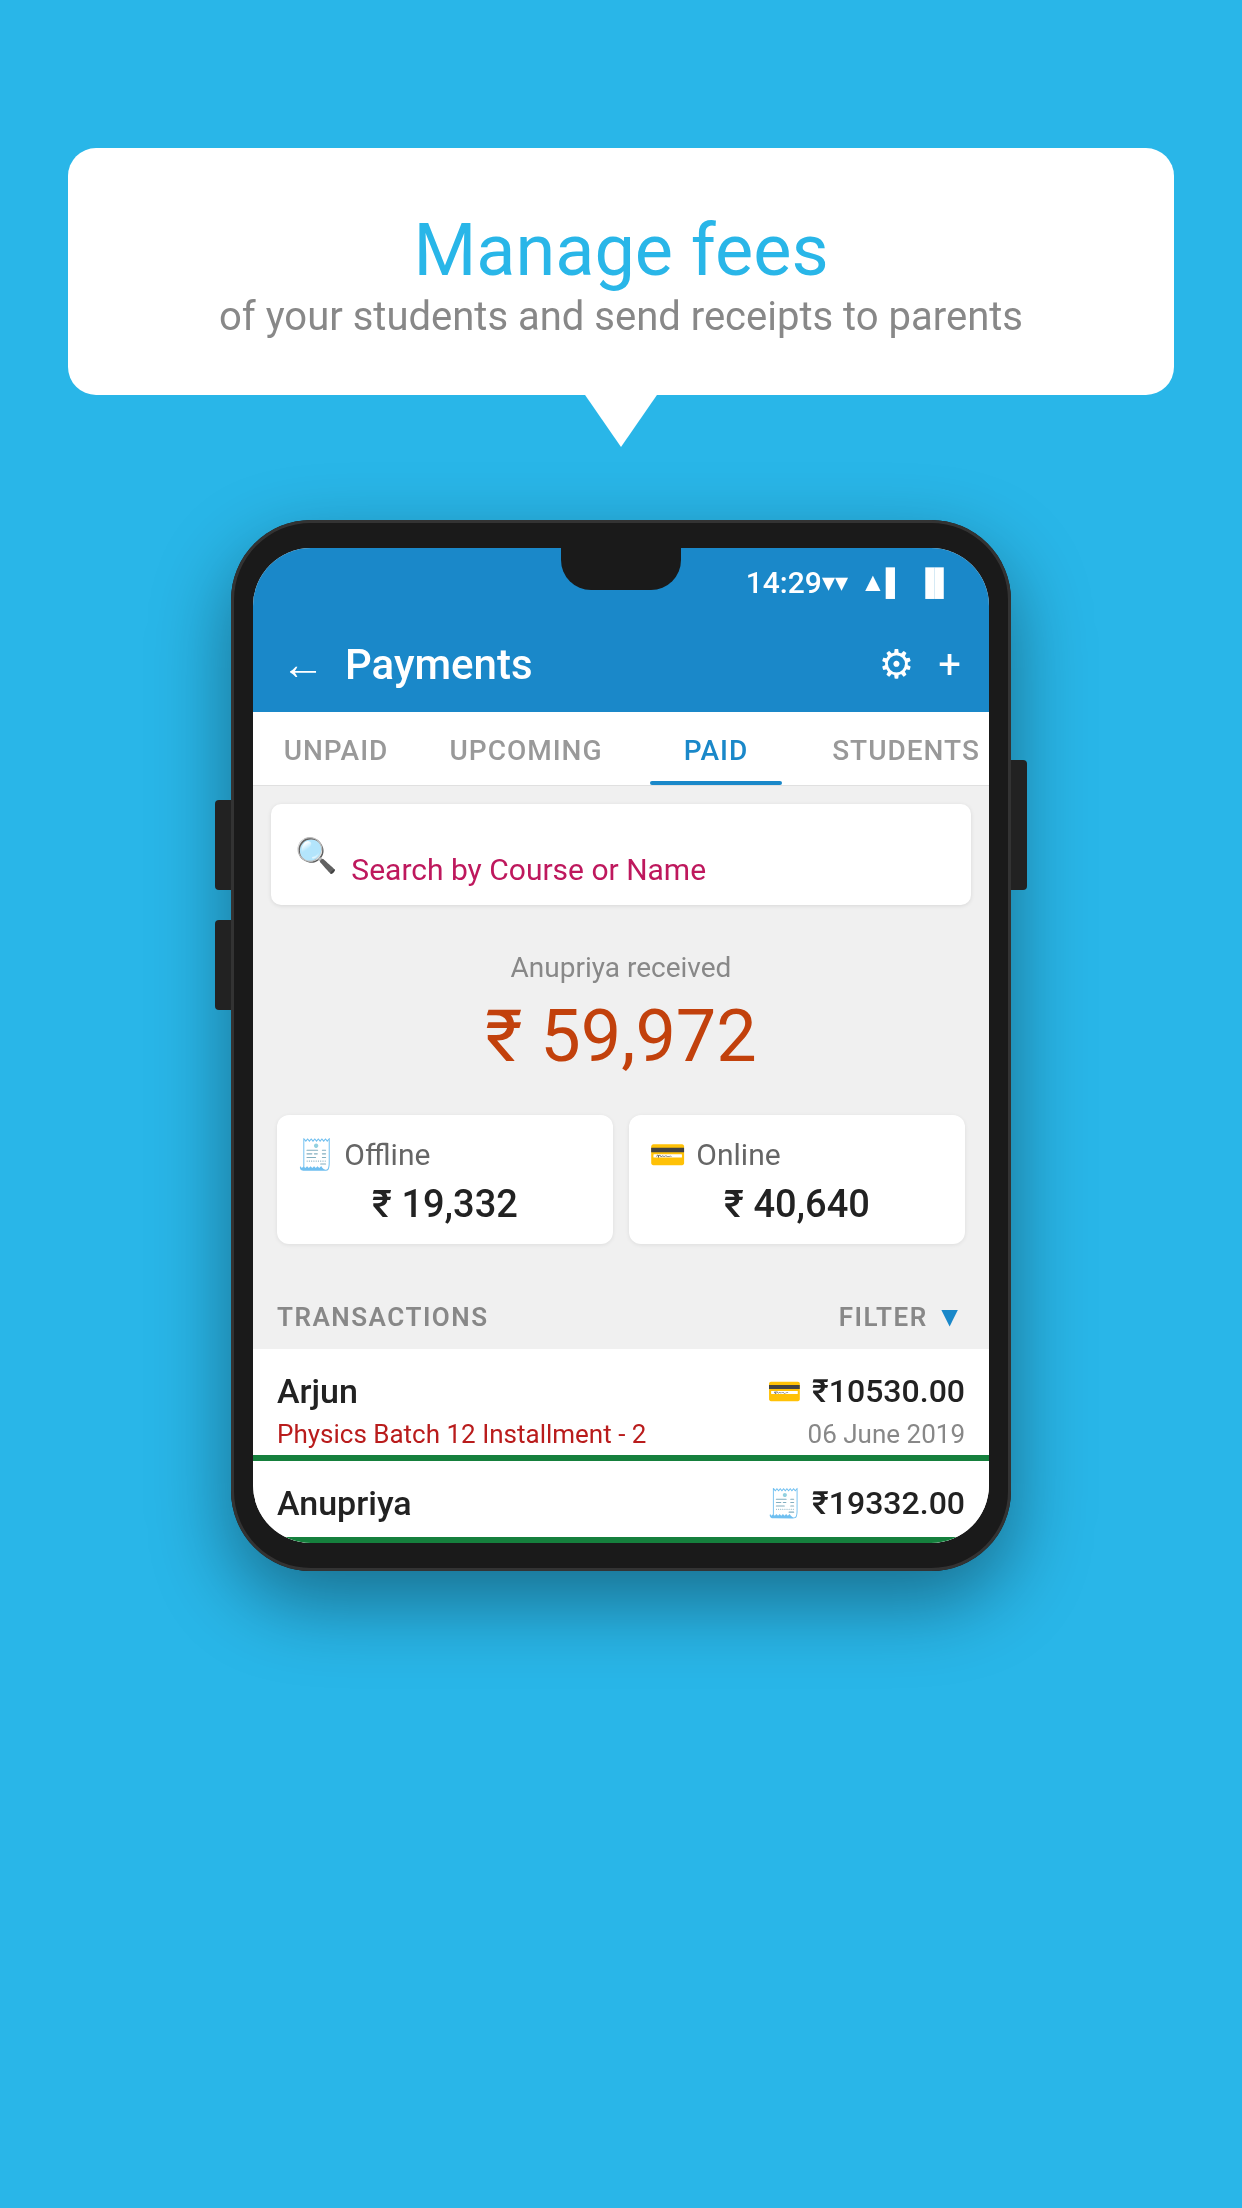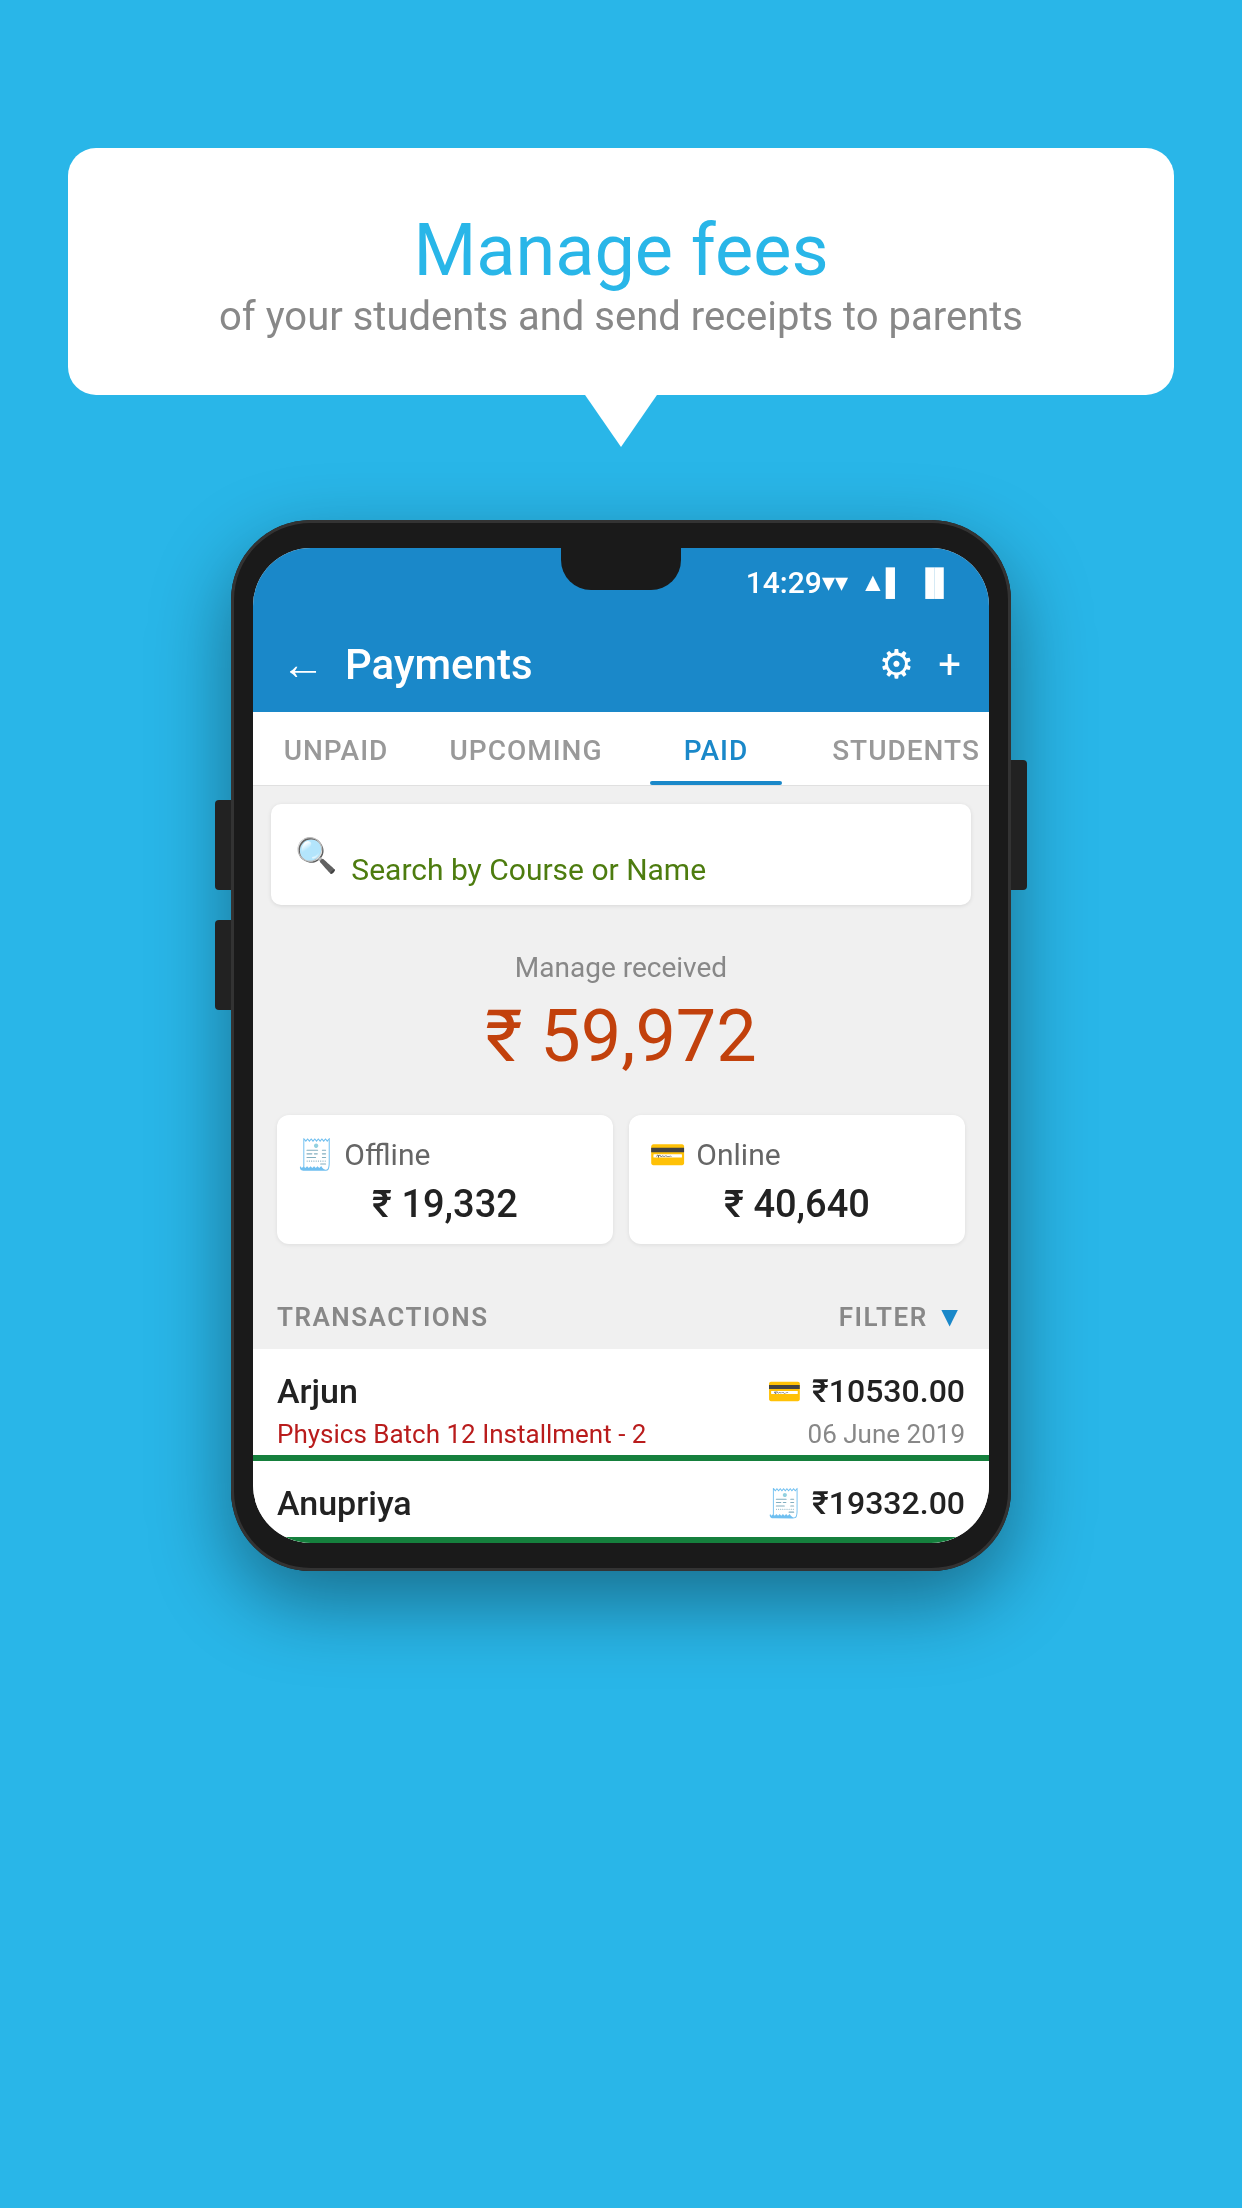--- a/index.html
+++ b/index.html
@@ -229,21 +229,21 @@
       gap: 14px;
       box-shadow: 0 1px 4px rgba(0,0,0,0.1);
     }
 
     .search-icon-wrap {
       color: #aaa;
       font-size: 34px;
     }
 
     .search-placeholder {
-      color: #4d7c0f;
+      color: #be185d;
       font-size: 30px;
       margin-top: 30px;
     }
 
     
     .payment-summary {
       background: #f0f0f0;
       padding: 28px 24px 20px;
       text-align: center;
     }
@@ -425,21 +425,21 @@
       </div>
 
       <div class="search-container">
         <div class="search-bar">
           <span class="search-icon-wrap">🔍</span>
           <span class="search-placeholder">Search by Course or Name</span>
         </div>
       </div>
 
       <div class="payment-summary">
-        <div class="payment-label">Manage received</div>
+        <div class="payment-label">Anupriya received</div>
         <div class="payment-amount">₹ 59,972</div>
 
         <div class="payment-cards">
           <div class="payment-card">
             <div class="card-header">
               <span class="card-icon">🧾</span>
               <span class="card-type">Offline</span>
             </div>
             <div class="card-amount">₹ 19,332</div>
           </div>

